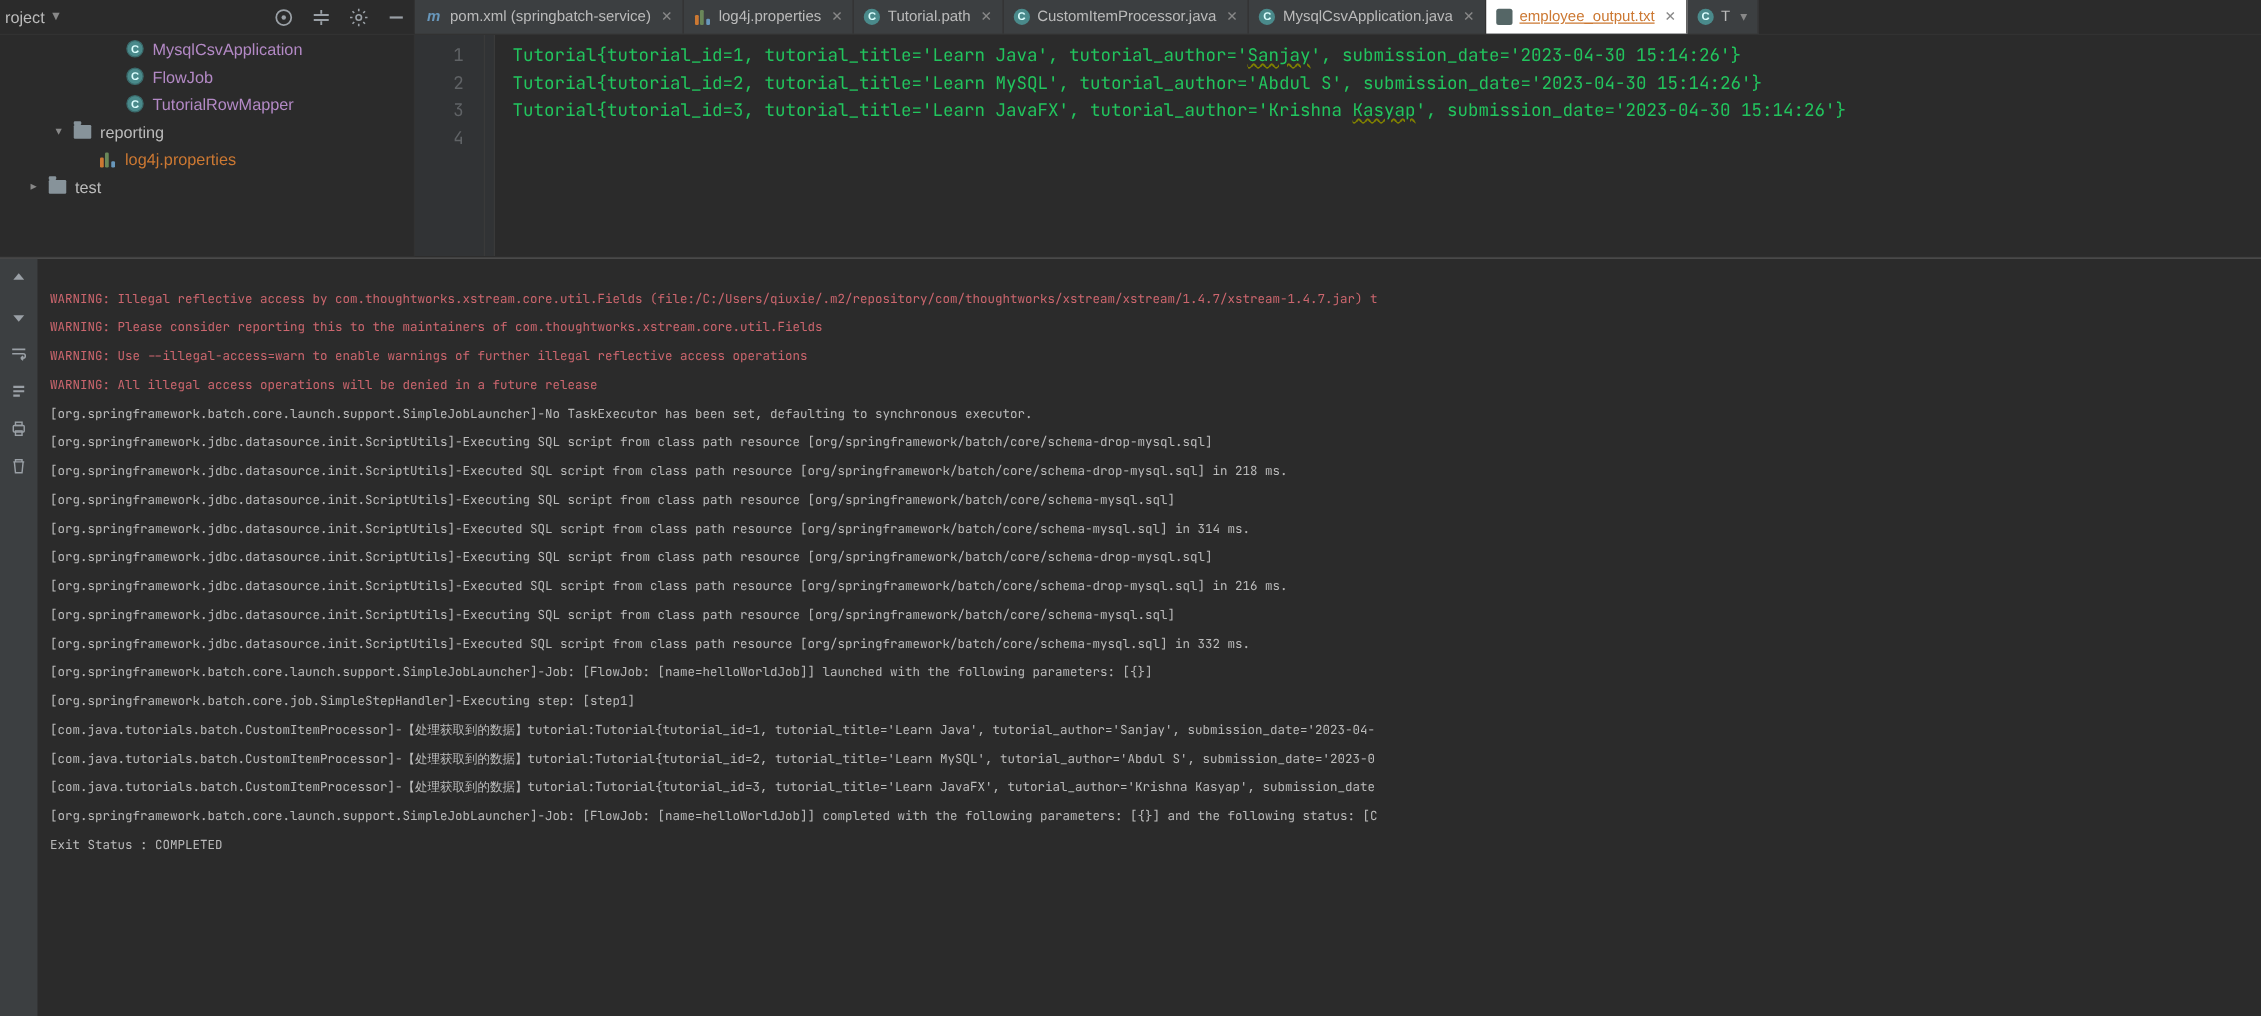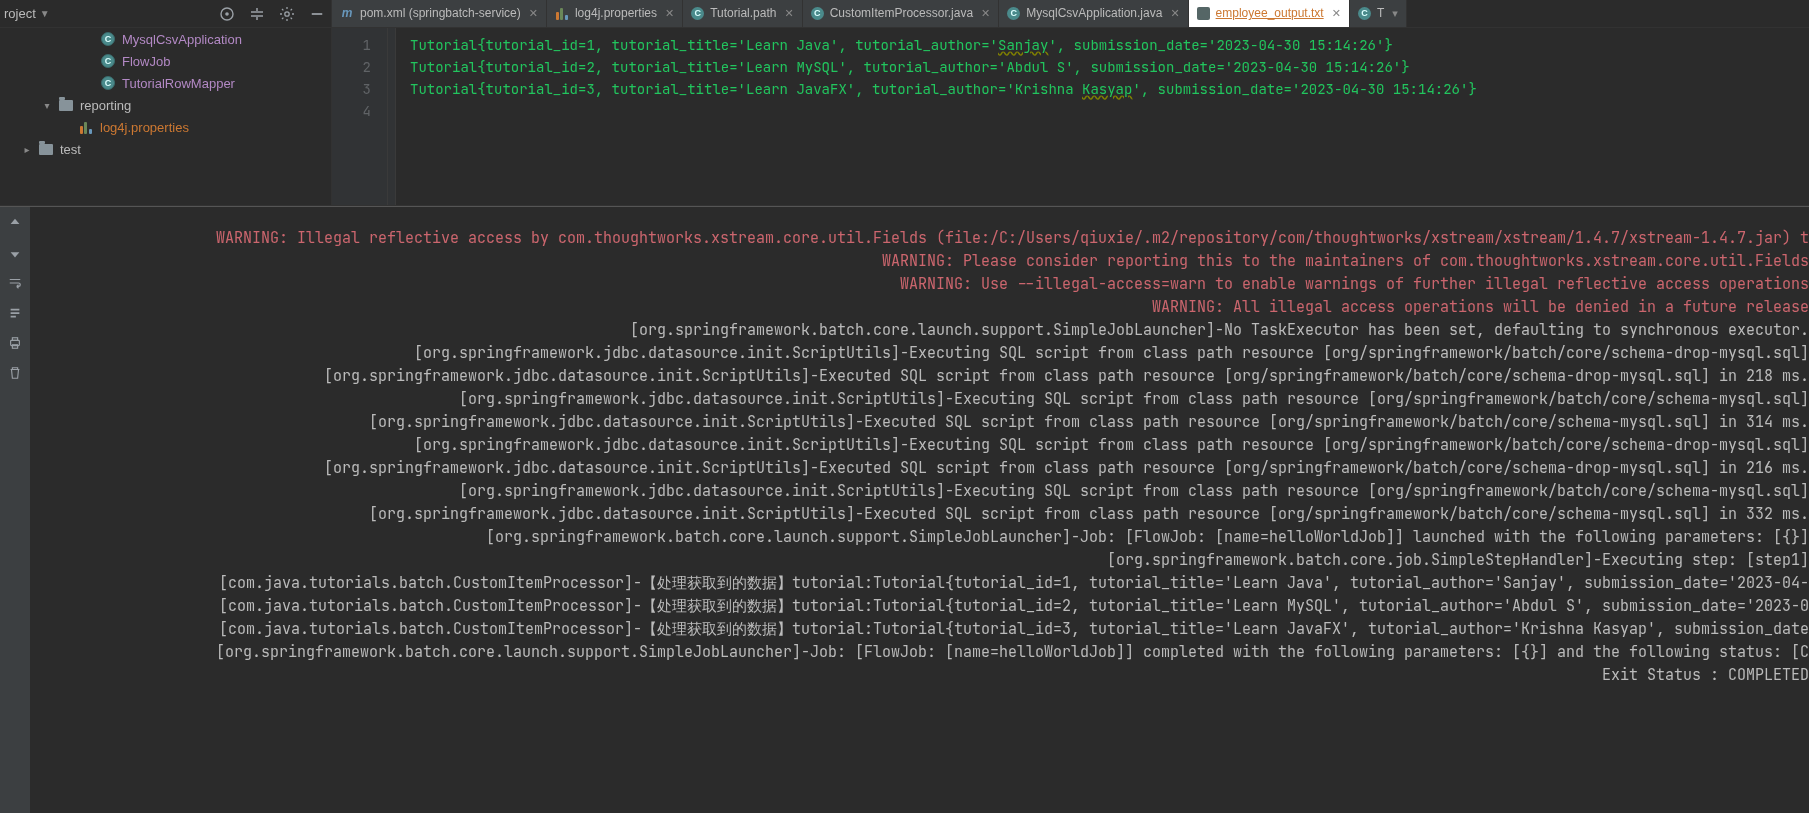--- a/index.html
+++ b/index.html
@@ -183,27 +183,26 @@
   .run-gutter {
     width:30px;
     background:#3c3f41;
     display:flex;flex-direction:column;align-items:center;gap:14px;
     padding-top:8px;
   }
   .run-gutter .rg-ico{width:16px;height:16px;color:#9aa0a6;display:flex;align-items:center;justify-content:center;cursor:pointer;}
   .console {
     flex:1;
     font-family:"JetBrains Mono","Consolas",monospace;
-    font-size:15px;
+    font-size:10px;
     line-height:23px;
     white-space:pre;
     padding:20px 0 4px 10px;
     overflow:hidden;
     color:#bbbbbb;
-    text-align:right;
   }
   .console .w{color:#cc666e;}
 </style>
 </head>
 <body>
 
 <div class="topbar">
   <div class="topbar-left">
     <div class="project-label">
       <span>roject</span>

